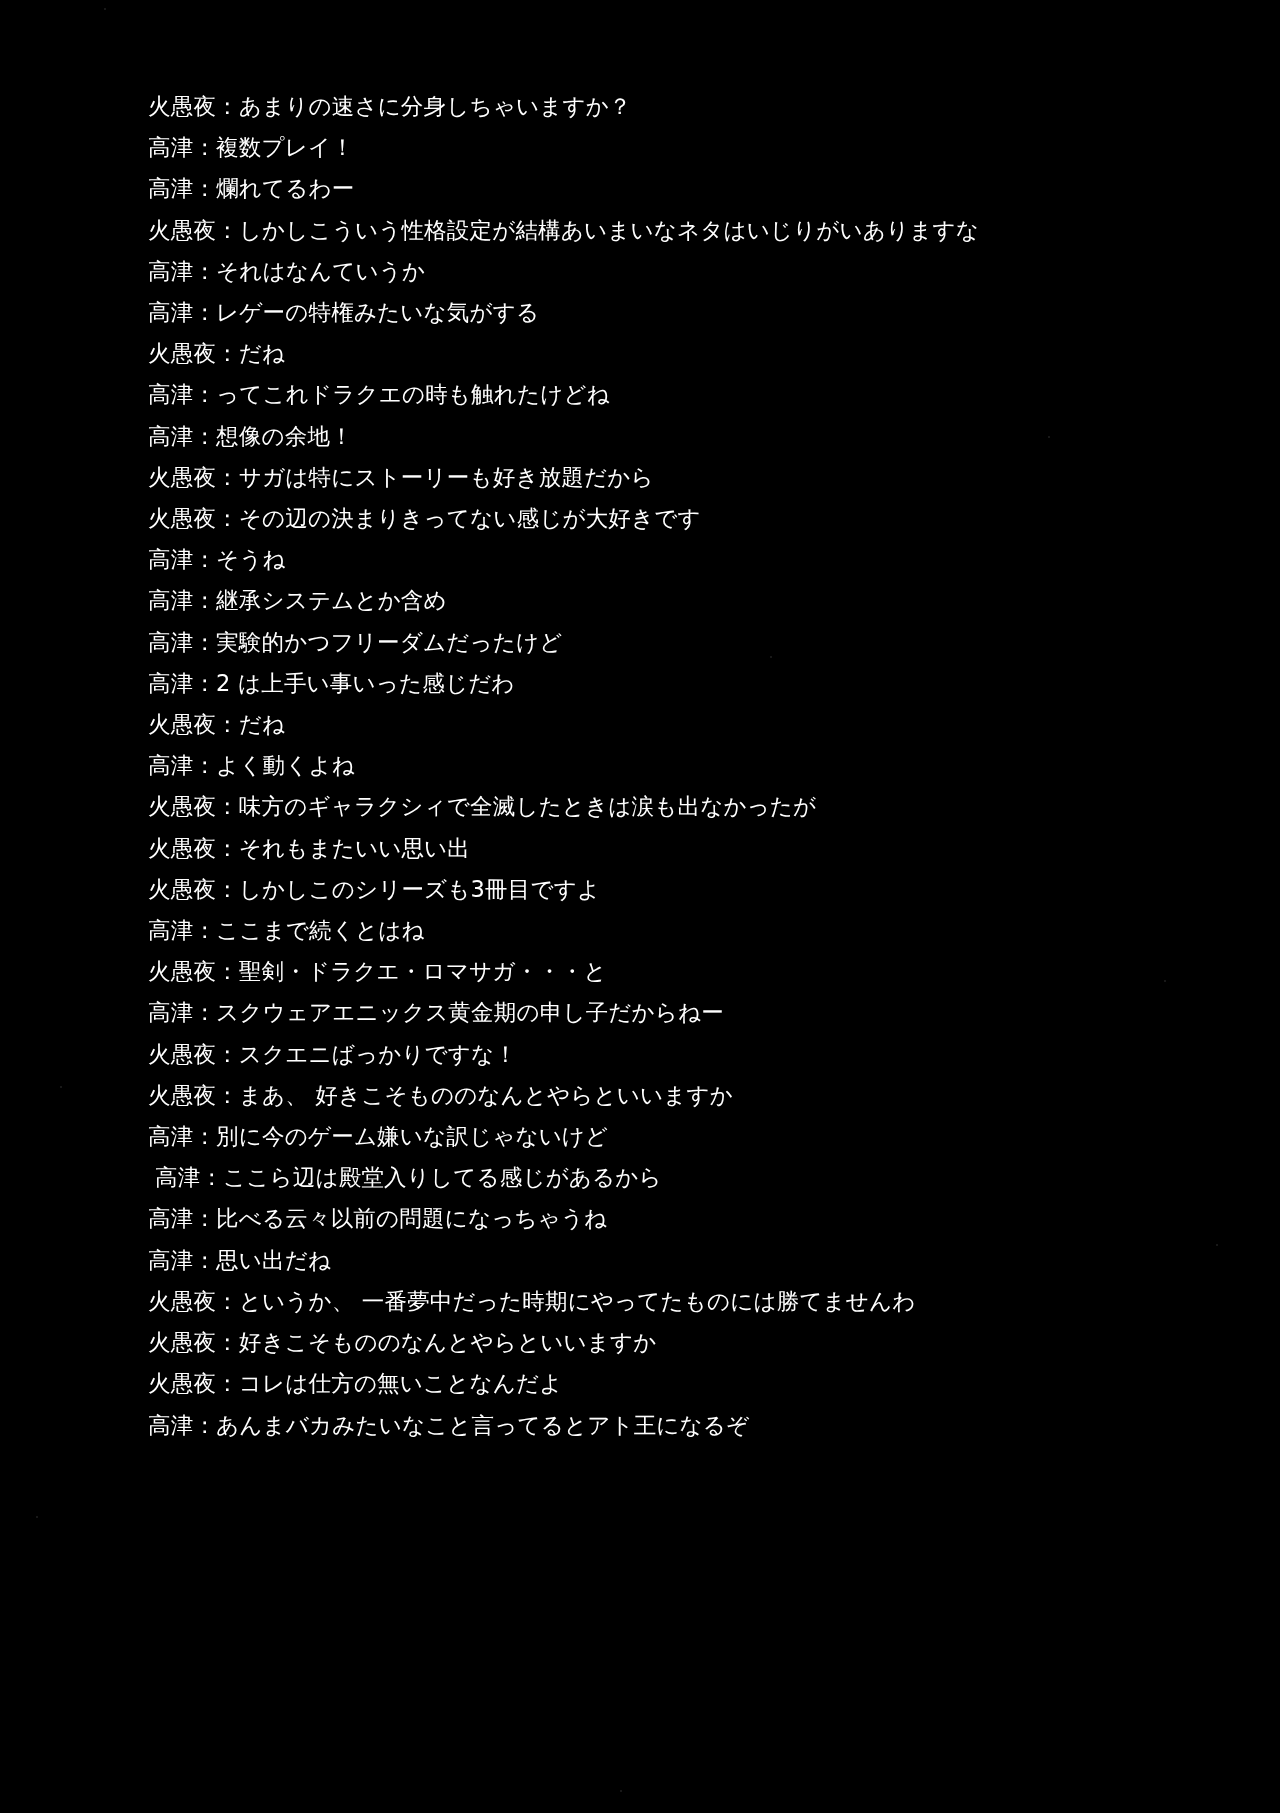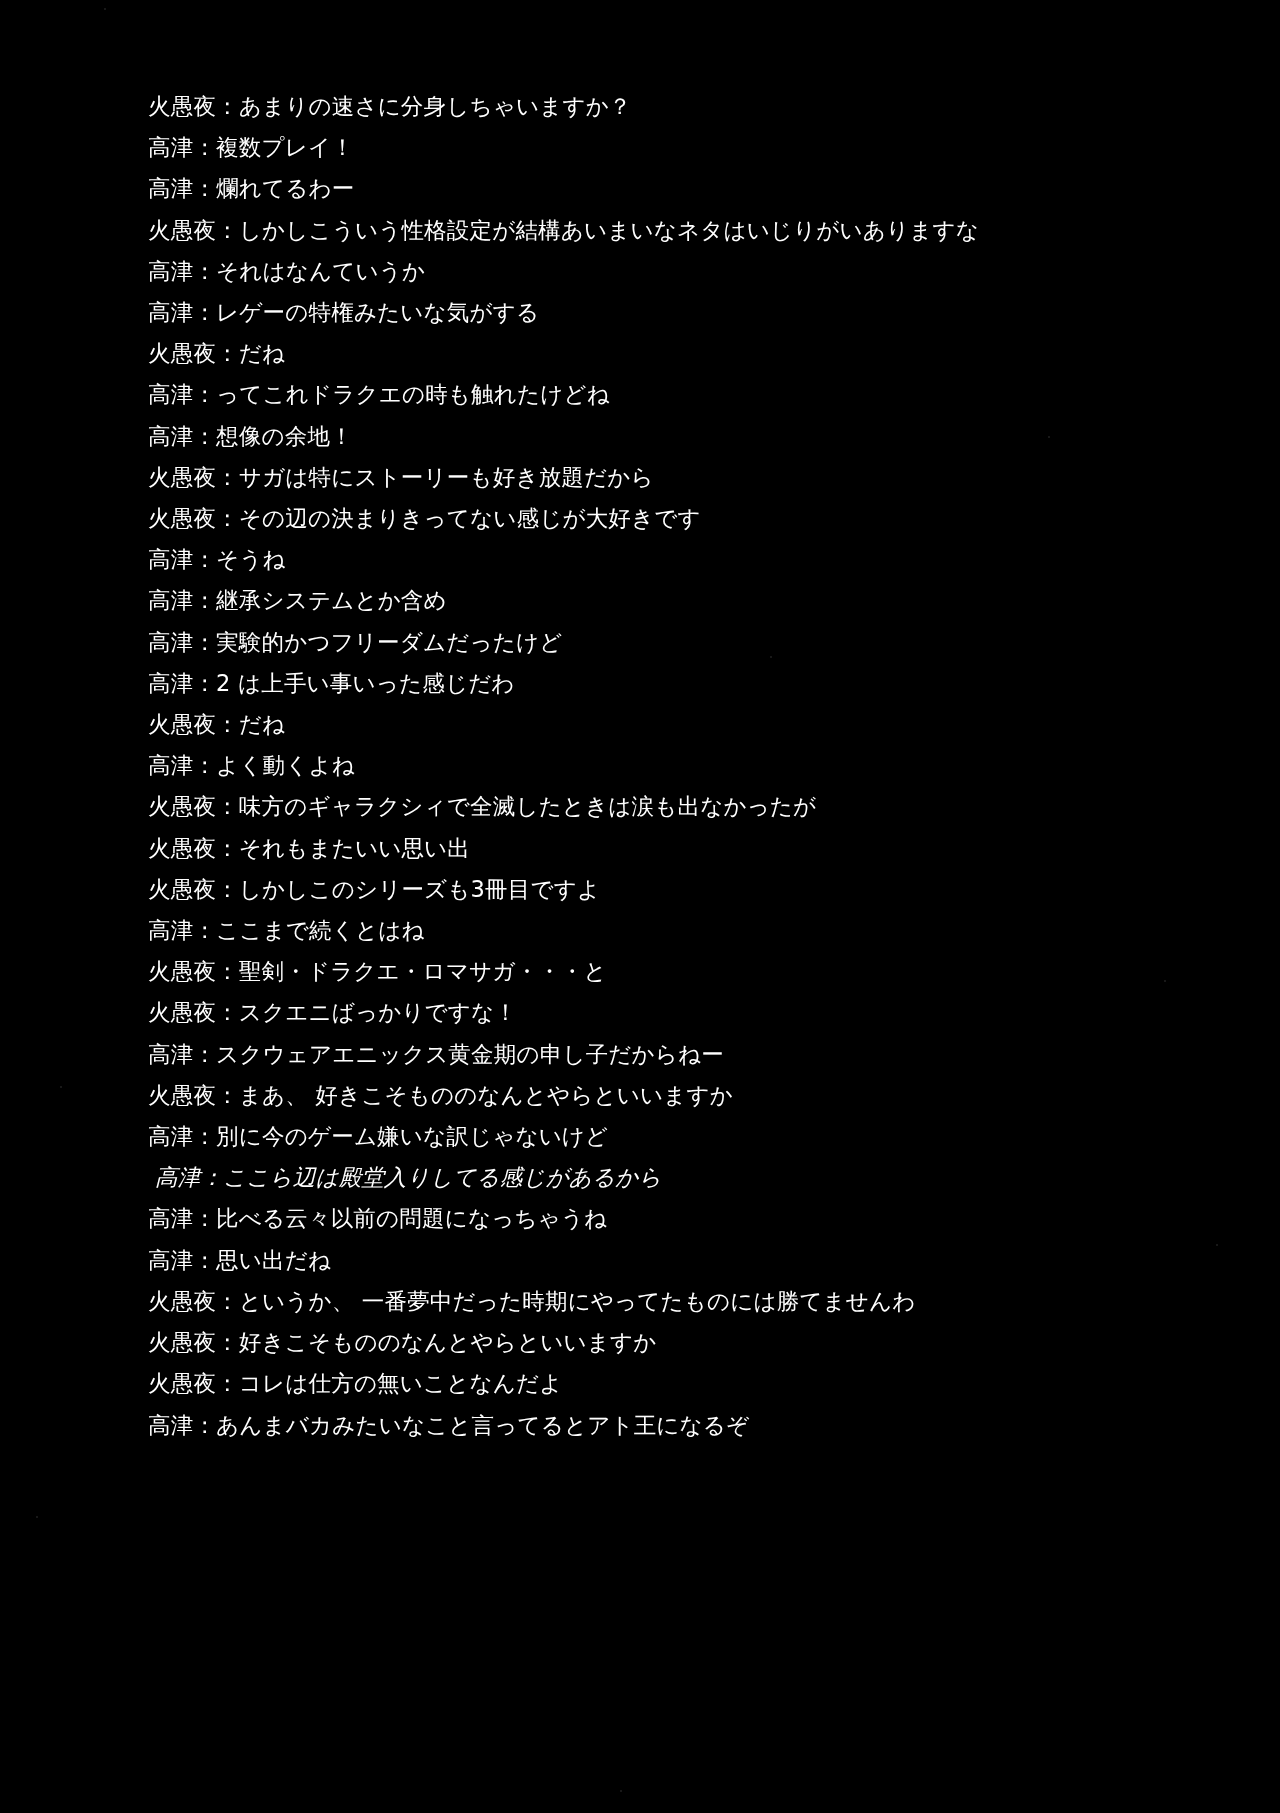--- a/index.html
+++ b/index.html
@@ -40,21 +40,20 @@
   .line {
     color: #ffffff;
     font-size: 22.5px;
     line-height: 41.2px;
     white-space: nowrap;
     letter-spacing: 0.2px;
     font-weight: 400;
   }
   .line.indent {
     padding-left: 7px;
-    font-style: italic;
   }
 </style>
 </head>
 <body>
 
 <div class="page">
   <div class="speckles">
       <div class="speck" style="left: 104px; top: 8px;"></div>
       <div class="speck" style="left: 1048px; top: 436px;"></div>
       <div class="speck" style="left: 770px; top: 656px;"></div>
@@ -80,22 +79,22 @@
       <div class="line">高津：継承システムとか含め</div>
       <div class="line">高津：実験的かつフリーダムだったけど</div>
       <div class="line">高津：2 は上手い事いった感じだわ</div>
       <div class="line">火愚夜：だね</div>
       <div class="line">高津：よく動くよね</div>
       <div class="line">火愚夜：味方のギャラクシィで全滅したときは涙も出なかったが</div>
       <div class="line">火愚夜：それもまたいい思い出</div>
       <div class="line">火愚夜：しかしこのシリーズも3冊目ですよ</div>
       <div class="line">高津：ここまで続くとはね</div>
       <div class="line">火愚夜：聖剣・ドラクエ・ロマサガ・・・と</div>
+      <div class="line">高津：スクウェアエニックス黄金期の申し子だからねー</div>
       <div class="line">火愚夜：スクエニばっかりですな！</div>
-      <div class="line">高津：スクウェアエニックス黄金期の申し子だからねー</div>
       <div class="line">火愚夜：まあ、 好きこそもののなんとやらといいますか</div>
       <div class="line">高津：別に今のゲーム嫌いな訳じゃないけど</div>
       <div class="line indent">高津：ここら辺は殿堂入りしてる感じがあるから</div>
       <div class="line">高津：比べる云々以前の問題になっちゃうね</div>
       <div class="line">高津：思い出だね</div>
       <div class="line">火愚夜：というか、 一番夢中だった時期にやってたものには勝てませんわ</div>
       <div class="line">火愚夜：好きこそもののなんとやらといいますか</div>
       <div class="line">火愚夜：コレは仕方の無いことなんだよ</div>
       <div class="line">高津：あんまバカみたいなこと言ってるとアト王になるぞ</div>
     </div>

